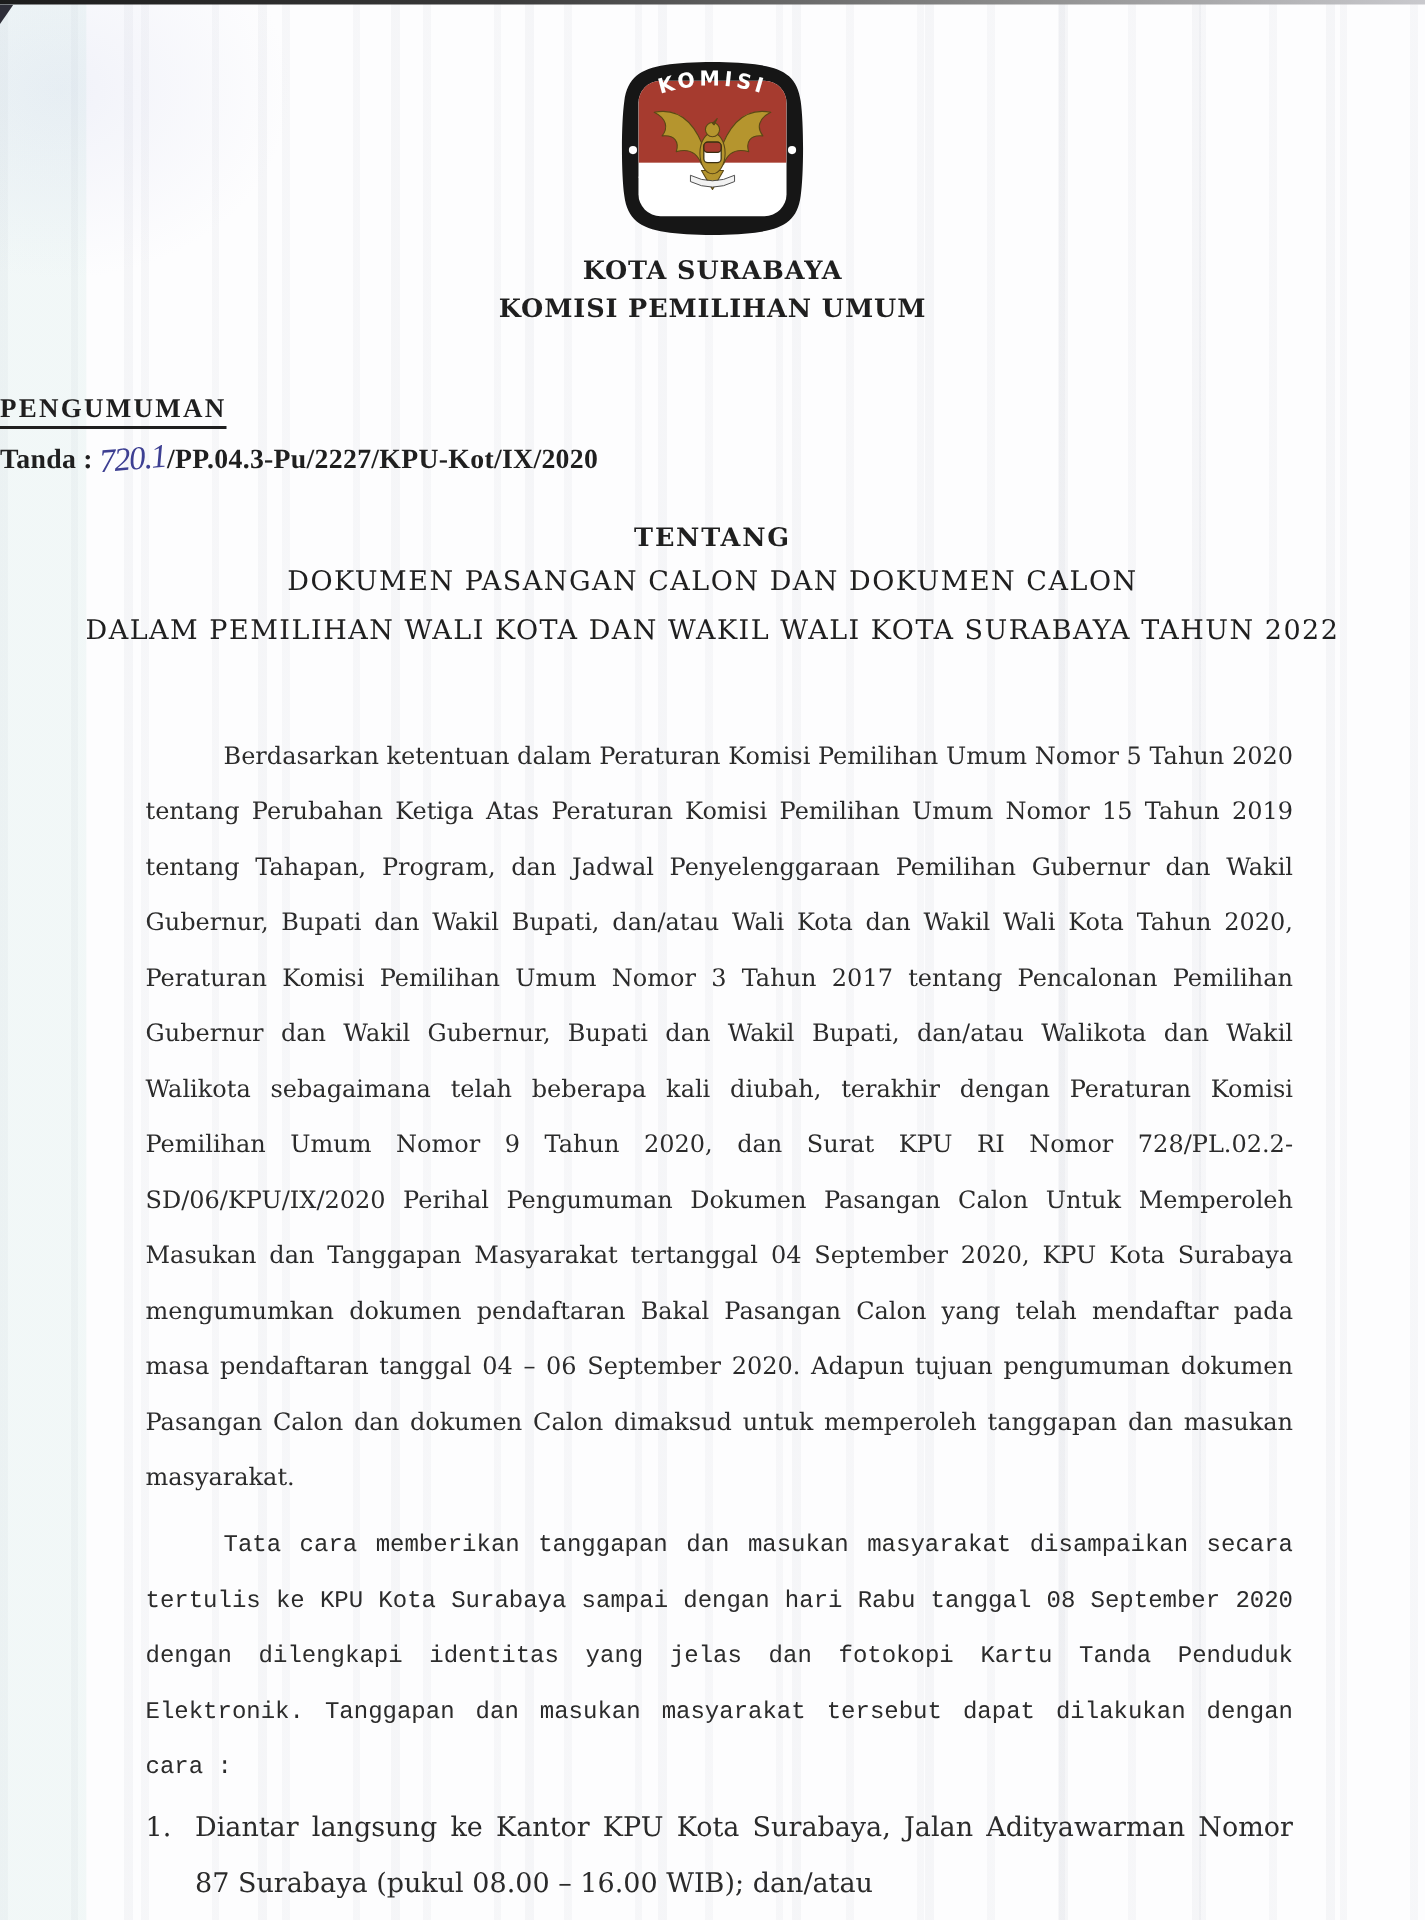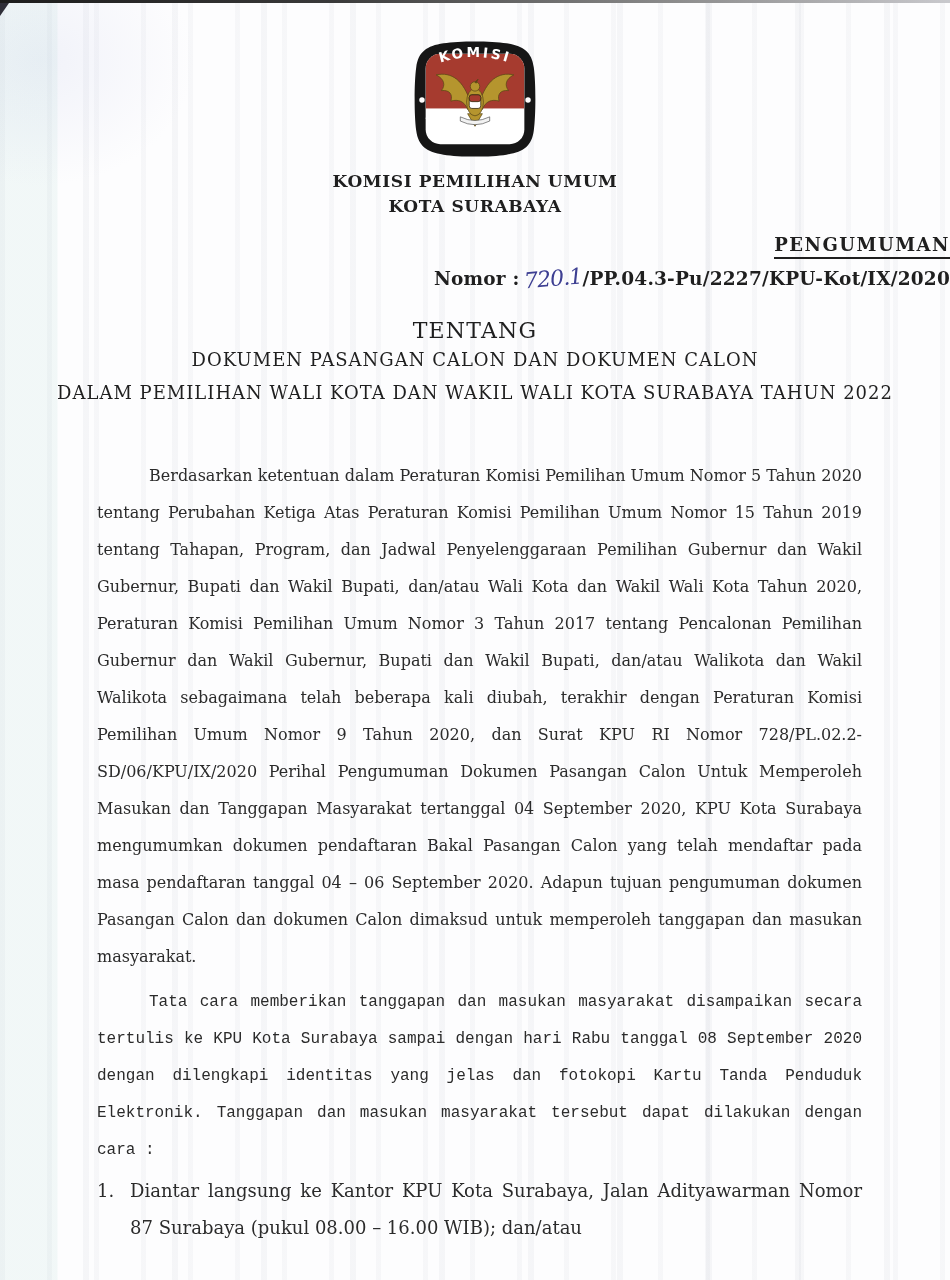--- a/index.html
+++ b/index.html
@@ -37,42 +37,42 @@
     background:#2e2e38;
     clip-path:polygon(0 0,100% 0,0 100%);
   }
   header{padding-top:40px;text-align:center;}
   .logo{display:block;margin:0 auto;width:126px;height:118px;}
   .org{
     font-weight:bold;color:var(--ink-heading);
     font-size:17px;line-height:25px;letter-spacing:.6px;
   }
   .org-wrap{margin-top:11px;}
-  .title-block{text-align:right;margin-top:15px;}
+  .title-block{text-align:left;margin-top:42px;font-family:Liberation Serif, serif;}
   .pengumuman{
     display:inline-block;font-weight:bold;color:var(--ink-heading);
     font-size:18px;letter-spacing:1.5px;
     border-bottom:2px solid var(--ink-heading);
     padding-bottom:1px;line-height:22px;
   }
   .nomor{
     margin-top:6px;font-weight:bold;color:var(--ink-heading);
     font-size:18.5px;line-height:26px;letter-spacing:.2px;
   }
   .handwritten{
     font-style:italic;font-weight:normal;
     color:var(--pen-blue);
     font-size:22px;
     display:inline-block;
     transform:rotate(-5deg) translateY(1px);
     letter-spacing:-1px;
     margin:0 1px 0 4px;
   }
   .subject{text-align:center;margin-top:27px;color:var(--ink-heading);}
-  .subject .tentang{font-weight:normal;font-size:22px;letter-spacing:1.2px;line-height:24px;}
+  .subject .tentang{font-weight:bold;font-size:17px;letter-spacing:1.2px;line-height:24px;}
   .subject .subj-line{font-weight:normal;font-size:18px;letter-spacing:1px;line-height:31.5px;margin-top:1px;}
   main{margin:49px 88px 0 97px;}
   .para{
     font-size:16px;line-height:37px;
     text-align:justify;
     text-indent:52px;
   }
   .para + .para{margin-top:9px;font-family:Liberation Mono, monospace;}
   ol.cara{list-style:none;margin-top:3px;}
   .list-item{
@@ -122,28 +122,28 @@
 
       <text font-family="DejaVu Sans, sans-serif" font-size="13" font-weight="bold" fill="#ffffff" letter-spacing="2.5">
         <textPath href="#topArc" startOffset="50%" text-anchor="middle">KOMISI</textPath>
       </text>
       <text font-family="DejaVu Sans, sans-serif" font-size="10" font-weight="bold" fill="#ffffff" letter-spacing="1.4">
         <textPath href="#botArc" startOffset="50%" text-anchor="middle">PEMILIHAN UMUM</textPath>
       </text>
     </svg>
 
     <div class="org-wrap">
+      <div class="org">KOTA SURABAYA</div>
       <div class="org">KOMISI PEMILIHAN UMUM</div>
-      <div class="org">KOTA SURABAYA</div>
     </div>
   </header>
 
   <section class="title-block">
     <span class="pengumuman">PENGUMUMAN</span>
-    <div class="nomor"><span>Nomor :</span><span class="handwritten">720.1</span><span>/PP.04.3-Pu/2227/KPU-Kot/IX/2020</span></div>
+    <div class="nomor"><span>Tanda :</span><span class="handwritten">720.1</span><span>/PP.04.3-Pu/2227/KPU-Kot/IX/2020</span></div>
   </section>
 
   <section class="subject">
     <div class="tentang">TENTANG</div>
     <div class="subj-line">DOKUMEN PASANGAN CALON DAN DOKUMEN CALON</div>
     <div class="subj-line">DALAM PEMILIHAN WALI KOTA DAN WAKIL WALI KOTA SURABAYA TAHUN 2022</div>
   </section>
 
   <main>
     <p class="para">Berdasarkan ketentuan dalam Peraturan Komisi Pemilihan Umum Nomor 5 Tahun 2020 tentang Perubahan Ketiga Atas Peraturan Komisi Pemilihan Umum Nomor 15 Tahun 2019 tentang Tahapan, Program, dan Jadwal Penyelenggaraan Pemilihan Gubernur dan Wakil Gubernur, Bupati dan Wakil Bupati, dan/atau Wali Kota dan Wakil Wali Kota Tahun 2020, Peraturan Komisi Pemilihan Umum Nomor 3 Tahun 2017 tentang Pencalonan Pemilihan Gubernur dan Wakil Gubernur, Bupati dan Wakil Bupati, dan/atau Walikota dan Wakil Walikota sebagaimana telah beberapa kali diubah, terakhir dengan Peraturan Komisi Pemilihan Umum Nomor 9 Tahun 2020, dan Surat KPU RI Nomor 728/PL.02.2-SD/06/KPU/IX/2020 Perihal Pengumuman Dokumen Pasangan Calon Untuk Memperoleh Masukan dan Tanggapan Masyarakat tertanggal 04 September 2020, KPU Kota Surabaya mengumumkan dokumen pendaftaran Bakal Pasangan Calon yang telah mendaftar pada masa pendaftaran tanggal 04 – 06 September 2020. Adapun tujuan pengumuman dokumen Pasangan Calon dan dokumen Calon dimaksud untuk memperoleh tanggapan dan masukan masyarakat.</p>

